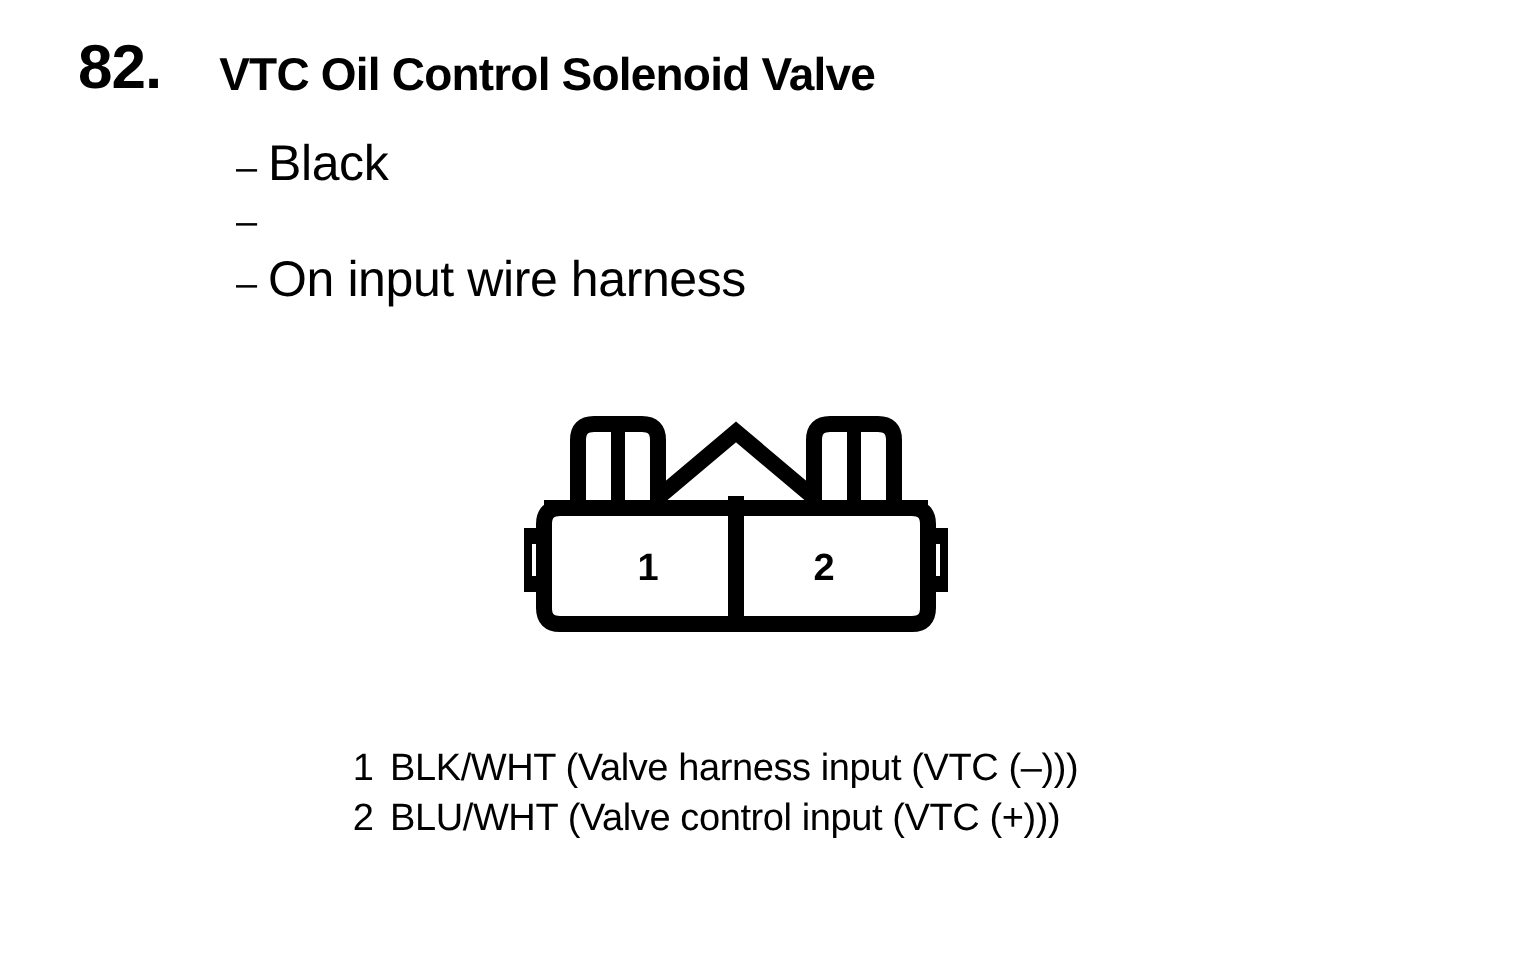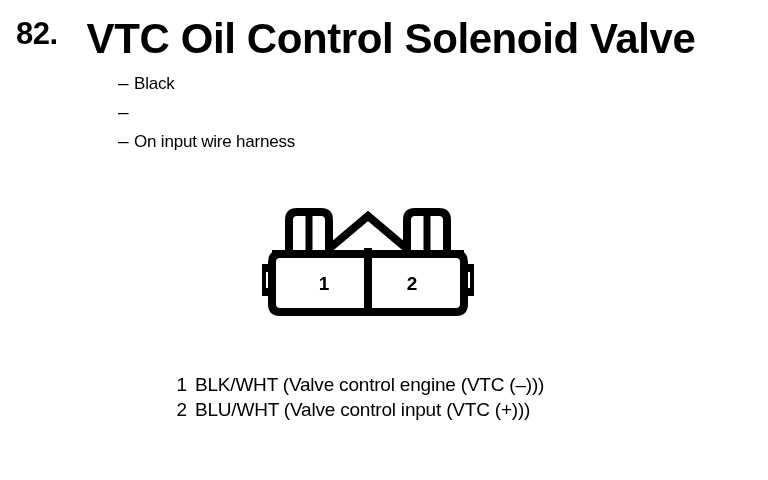--- a/index.html
+++ b/index.html
@@ -19,34 +19,34 @@
 
   .page {
     position: absolute;
     inset: 0;
     background: #ffffff;
   }
 
   
   .heading {
     position: absolute;
-    left: 16px;
+    left: 39px;
     top: 18px;
     display: flex;
-    align-items: flex-start;
+    align-items: flex-end;
     white-space: nowrap;
   }
   .heading-number {
     font-size: 31px;
     font-weight: bold;
     letter-spacing: -0.5px;
     line-height: 1;
   }
   .heading-title {
-    font-size: 42px;
+    font-size: 23px;
     font-weight: bold;
     letter-spacing: -0.4px;
     line-height: 1;
     margin-left: 29px;
   }
 
   
   .bullets {
     position: absolute;
     left: 118px;
@@ -58,21 +58,21 @@
     white-space: nowrap;
     height: 29px;
   }
   .bullet-dash {
     font-size: 19px;
     line-height: 29px;
     width: 16px;
     flex: 0 0 16px;
   }
   .bullet-text {
-    font-size: 17px;
+    font-size: 25px;
     line-height: 29px;
     letter-spacing: -0.2px;
     text-align: center;
   }
 
   
   .connector-wrap {
     position: absolute;
     left: 262px;
     top: 198px;
@@ -168,21 +168,21 @@
       </g>
 
       <text class="pin-num" x="62" y="92" text-anchor="middle">1</text>
       <text class="pin-num" x="150" y="92" text-anchor="middle">2</text>
     </svg>
   </div>
 
   <div class="legend">
     <div class="legend-row">
       <span class="legend-num">1</span>
-      <span class="legend-desc">BLK/WHT (Valve control engine (VTC (–)))</span>
+      <span class="legend-desc">BLK/WHT (Valve harness input (VTC (–)))</span>
     </div>
     <div class="legend-row">
       <span class="legend-num">2</span>
       <span class="legend-desc">BLU/WHT (Valve control input (VTC (+)))</span>
     </div>
   </div>
 
 </div>
 
 </body></html>

